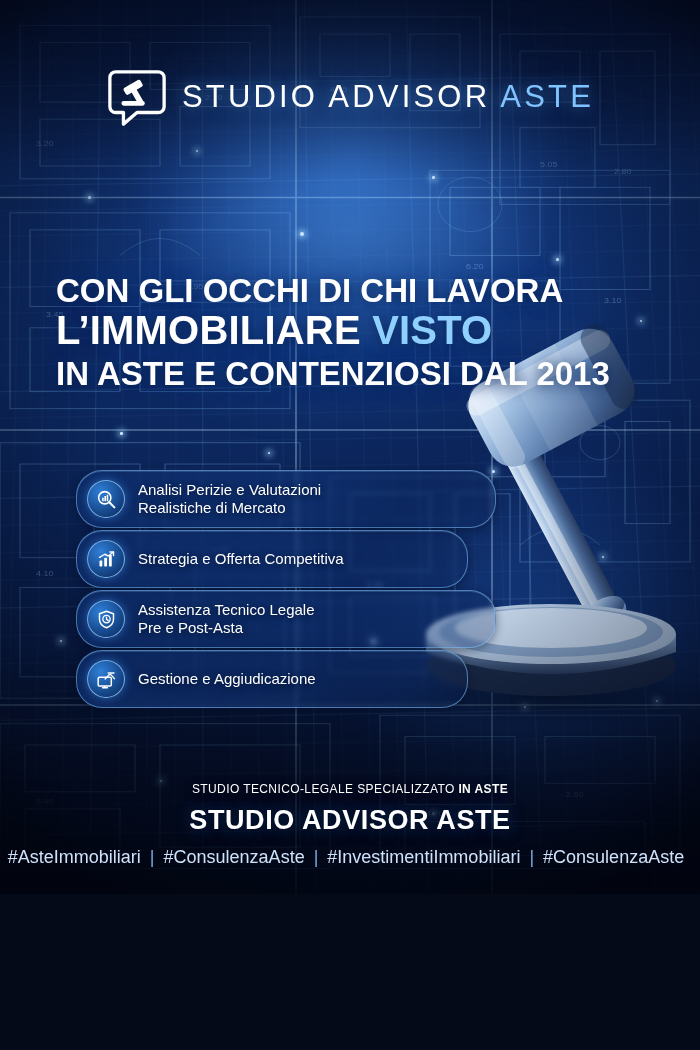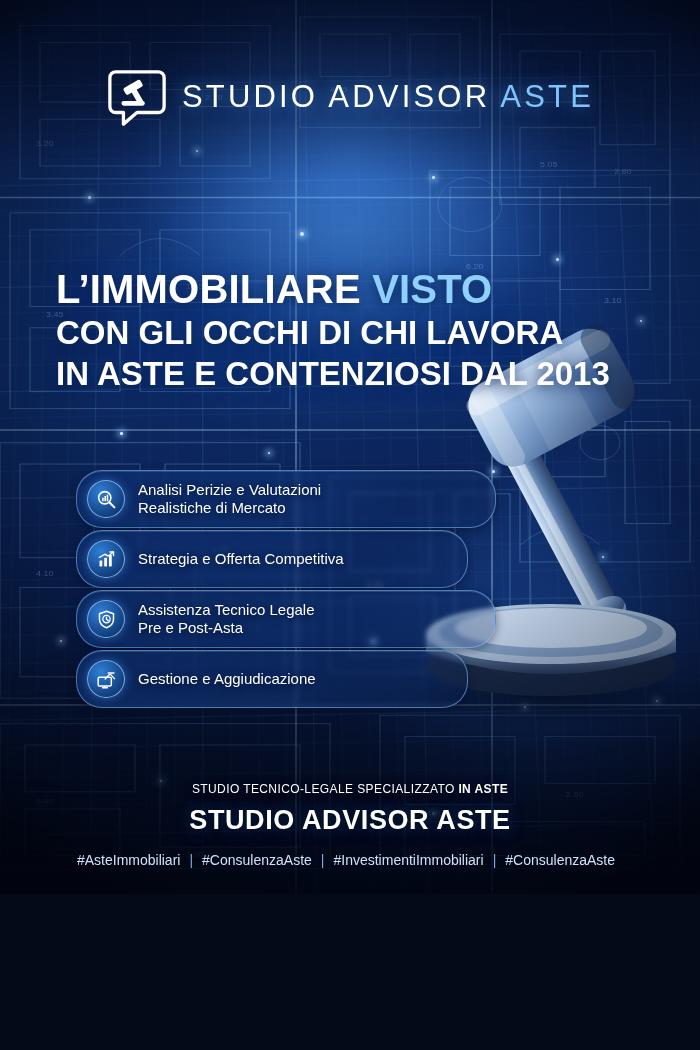--- a/index.html
+++ b/index.html
@@ -183,21 +183,21 @@
     font-size: 27px;
     font-weight: 700;
     letter-spacing: 0.6px;
     text-shadow: 0 2px 14px rgba(2,10,30,0.9), 0 0 18px rgba(60,140,240,0.4);
   }
   .hashtags {
     position: absolute;
     left: 0; right: 8px;
     bottom: 26px;
     text-align: center;
-    font-size: 14px;
+    font-size: 18px;
     color: #cfe2fb;
     display: flex;
     justify-content: center;
     align-items: center;
     gap: 9px;
   }
   .hashtags .sep { color: #7fa9dd; }
 </style>
 </head>
 <body>
@@ -376,24 +376,24 @@
         </g>
       </svg>
     </div>
     <div class="logo-text">
       <span>STUDIO ADVISOR</span>
       <span class="accent">ASTE</span>
     </div>
   </div>
 
   <div class="headline">
+    <div class="h-line h2">CON GLI OCCHI DI CHI LAVORA</div>
     <div class="h-line h1">
       <span class="bold-accent">L’IMMOBILIARE </span><span class="cyan">VISTO</span>
     </div>
-    <div class="h-line h2">CON GLI OCCHI DI CHI LAVORA</div>
     <div class="h-line h3">
       <span class="thin">IN </span><span>ASTE</span><span class="thin"> E </span><span>CONTENZIOSI</span><span class="thin"> DAL </span><span>2013</span>
     </div>
   </div>
 
   <div class="features">
 
     <div class="pill pill-wide">
       <span class="icon">
         <svg viewBox="0 0 24 24" xmlns="http://www.w3.org/2000/svg">

